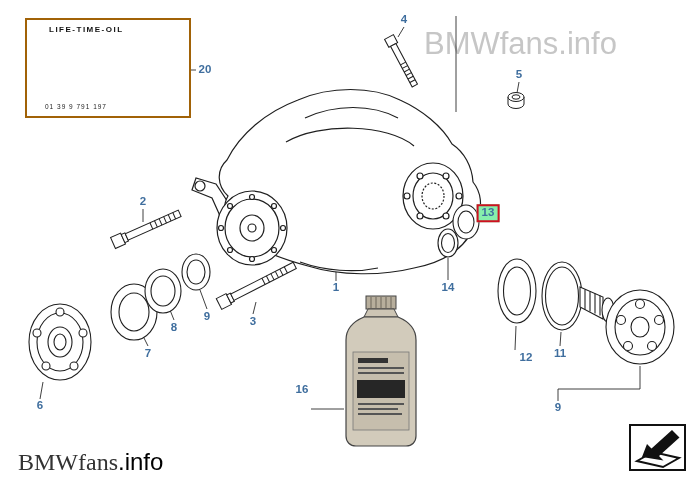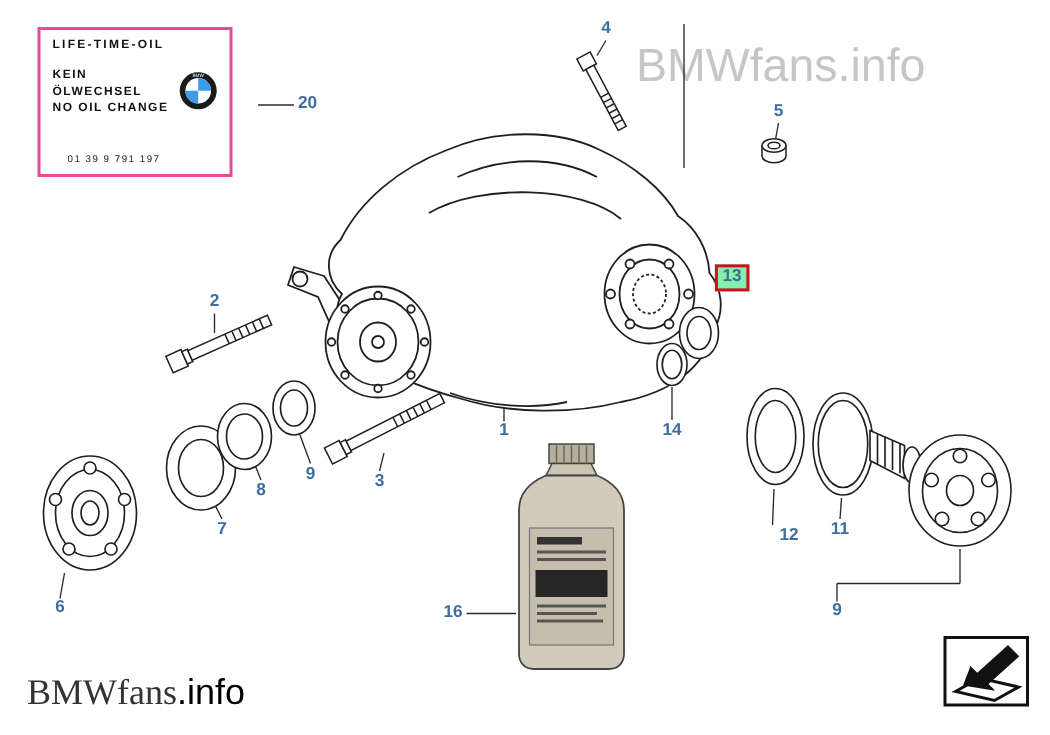--- a/index.html
+++ b/index.html
@@ -7,35 +7,35 @@
     position:relative;width:700px;height:490px;background:#ffffff;
     font-family:"Liberation Sans",sans-serif;overflow:hidden;
   }
   .art{position:absolute;left:0;top:0;}
   .watermark{
     position:absolute;left:424px;top:26px;
     font-size:31px;color:#c6c6c6;letter-spacing:0px;font-weight:400;
     user-select:none;
   }
   .label-box{
-    position:absolute;left:25px;top:18px;width:130px;height:100px;
-    border:2px solid #ec4899;background:#fff;box-sizing:border-box;
-    padding:5px 8px;
+    position:absolute;left:25px;top:18px;width:166px;height:100px;
+    border:2px solid #a16207;background:#fff;box-sizing:border-box;
+    padding:5px 22px;
   }
   .lb-line1{font-size:8px;letter-spacing:1.5px;color:#111;font-weight:bold;}
   .lb-row{display:flex;align-items:center;justify-content:space-between;margin-top:10px;}
   .lb-left div{font-size:8px;letter-spacing:1px;color:#111;font-weight:bold;line-height:11px;}
   .lb-pn{position:absolute;left:18px;bottom:6px;font-size:6.5px;color:#222;letter-spacing:1px;}
   .callout{
     position:absolute;transform:translate(-50%,-50%);
     font-size:11.5px;font-weight:600;color:#3f6e9e;line-height:1;
     cursor:pointer;
   }
   .callout.highlight{
-    border:2px solid #cf1020;background:#86efac;padding:1px 3px;
+    border:2px solid #cf1020;background:#86efac;padding:1px 3px;margin-top:28px;
   }
   .logo{position:absolute;left:18px;top:448px;font-size:24px;}
   .logo-brand{color:#333333;font-family:Liberation Serif, serif;}
   .logo-suffix{color:#000000;}
   .nav-box{
     position:absolute;left:629px;top:424px;width:57px;height:47px;
     border:2px solid #111;box-sizing:border-box;background:#fff;cursor:pointer;
   }
 </style>
 </head>
@@ -237,52 +237,39 @@
       <rect x="358" y="372" width="46" height="2" fill="#555"></rect>
       <rect x="357" y="380" width="48" height="18" fill="#262626"></rect>
       <rect x="358" y="403" width="46" height="2" fill="#555"></rect>
       <rect x="358" y="408" width="40" height="2" fill="#555"></rect>
       <rect x="358" y="413" width="44" height="2" fill="#555"></rect>
     </g>
   </svg>
 
   <div class="label-box">
     <div class="lb-line1">LIFE-TIME-OIL</div>
-    <div class="lb-row">
-      <div class="lb-left">
-        <div>KEIN ÖLWECHSEL</div>
-        <div>NO OIL CHANGE</div>
-      </div>
-      <svg width="27" height="27" viewBox="0 0 27 27">
-        <circle cx="13.5" cy="13.5" r="12.7" fill="#1a1a1a"></circle>
-        <circle cx="13.5" cy="13.5" r="8.8" fill="#fff"></circle>
-        <path d="M 13.5,13.5 L 13.5,4.7 A 8.8 8.8 0 0 1 22.3,13.5 Z" fill="#3d9be9"></path>
-        <path d="M 13.5,13.5 L 13.5,22.3 A 8.8 8.8 0 0 1 4.7,13.5 Z" fill="#3d9be9"></path>
-        <text x="13.5" y="4" text-anchor="middle" font-size="3.2" fill="#fff" font-family="Liberation Sans, sans-serif">BMW</text>
-      </svg>
-    </div>
     <div class="lb-pn">01 39 9 791 197</div>
   </div>
 
   <span class="callout" style="left:336px;top:288px">1</span>
   <span class="callout" style="left:143px;top:202px">2</span>
   <span class="callout" style="left:253px;top:322px">3</span>
   <span class="callout" style="left:404px;top:20px">4</span>
   <span class="callout" style="left:519px;top:75px">5</span>
   <span class="callout" style="left:40px;top:406px">6</span>
   <span class="callout" style="left:148px;top:354px">7</span>
   <span class="callout" style="left:174px;top:328px">8</span>
   <span class="callout" style="left:207px;top:317px">9</span>
   <span class="callout" style="left:558px;top:408px">9</span>
   <span class="callout" style="left:560px;top:354px">11</span>
   <span class="callout" style="left:526px;top:358px">12</span>
   <span class="callout highlight" style="left:488px;top:185px">13</span>
   <span class="callout" style="left:448px;top:288px">14</span>
   <span class="callout" style="left:205px;top:70px">20</span>
-  <span class="callout" style="left:302px;top:409px">16</span>
+  <span class="callout" style="left:302px;top:390px">16</span>
 
   <div class="logo">
     <span class="logo-brand">BMWfans</span><span class="logo-suffix">.info</span>
   </div>
 
   <div class="nav-box">
     <svg width="53" height="43" viewBox="0 0 53 43">
       <path d="M 6,35 L 22,26 L 48,32 L 32,41 Z" fill="#fff" stroke="#111" stroke-width="2"></path>
       <path d="M 11,31 L 16,18 L 20.5,22.5 L 41,4 L 48.5,11.5 L 28,30 L 32.5,34.5 Z" fill="#111"></path>
     </svg>

